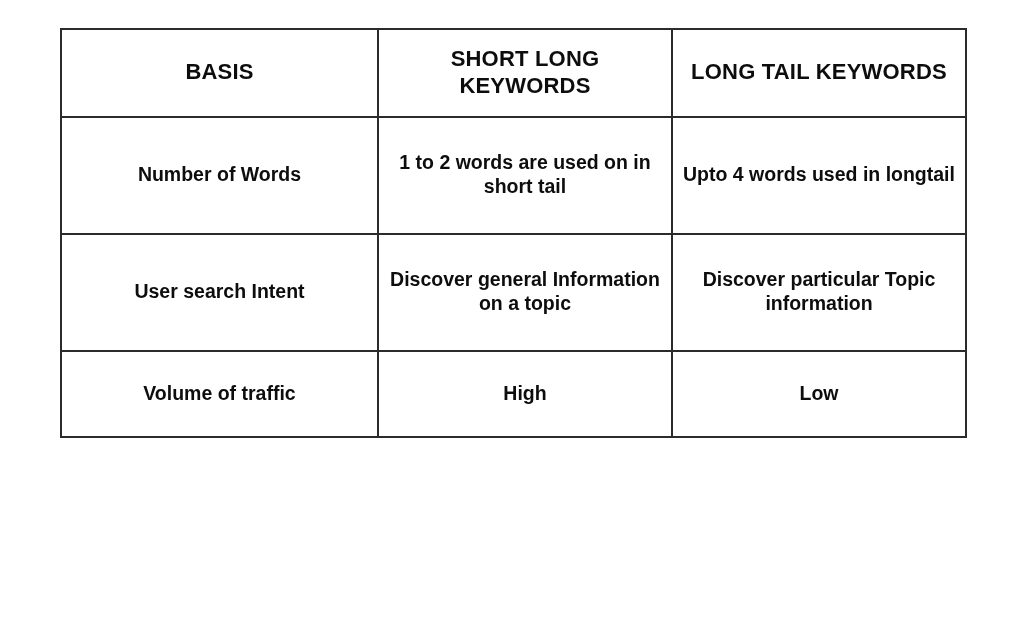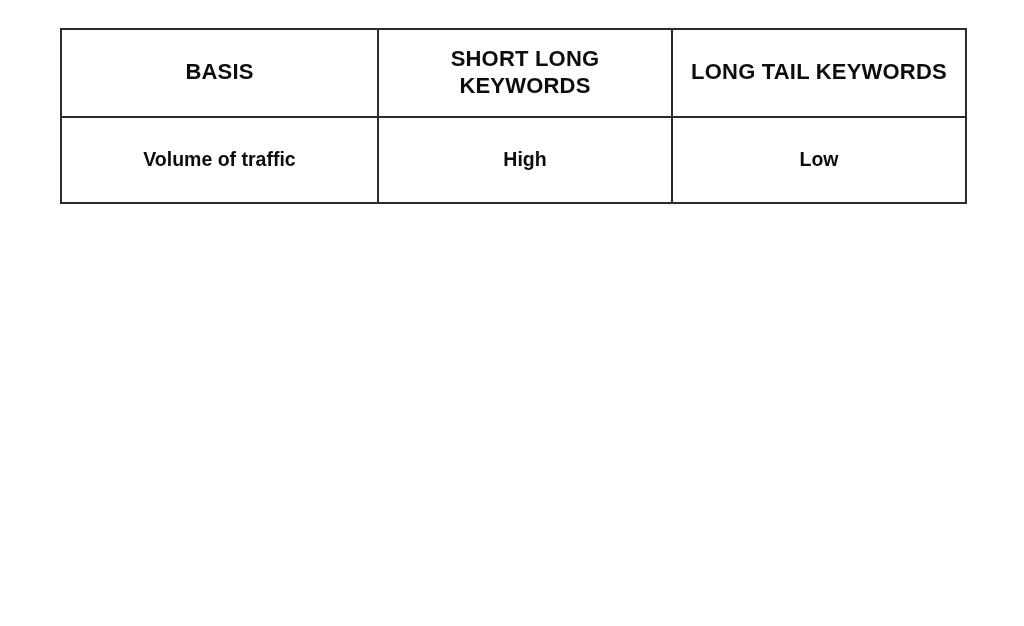--- a/index.html
+++ b/index.html
@@ -76,25 +76,35 @@
     <thead>
       <tr>
         <th>BASIS</th>
         <th>SHORT LONG KEYWORDS</th>
         <th>LONG TAIL KEYWORDS</th>
       </tr>
     </thead>
 
     <tbody>
 
+      <tr class="row-tall">
+        <td>Number of Words</td>
+        <td>1 to 2 words are used on in short tail</td>
+        <td>Upto 4 words used in longtail</td>
+      </tr>
 
 
 
 
 
+      <tr class="row-tall">
+        <td>User search Intent</td>
+        <td>Discover general Information on a topic</td>
+        <td>Discover particular Topic information</td>
+      </tr>
 
 
       <tr class="row-medium">
         <td>Volume of traffic</td>
         <td>High</td>
         <td>Low</td>
       </tr>
 
     </tbody>
   </table>

